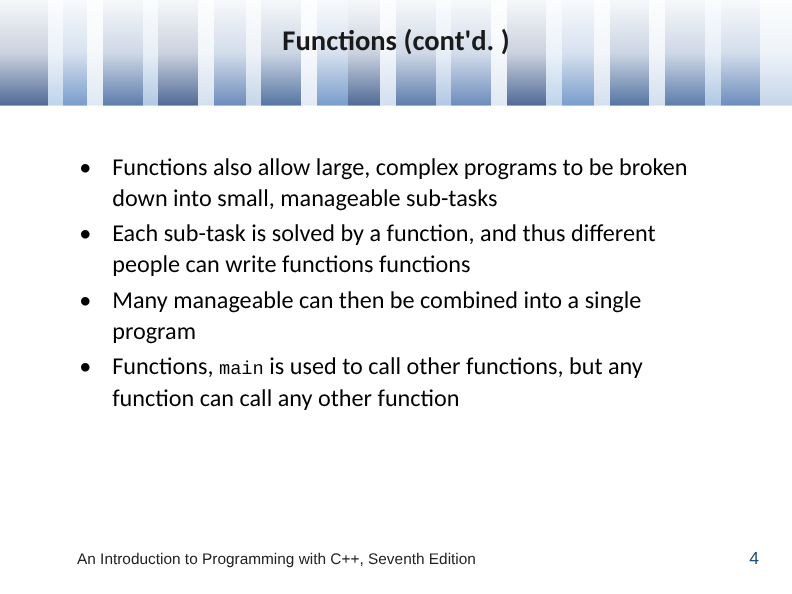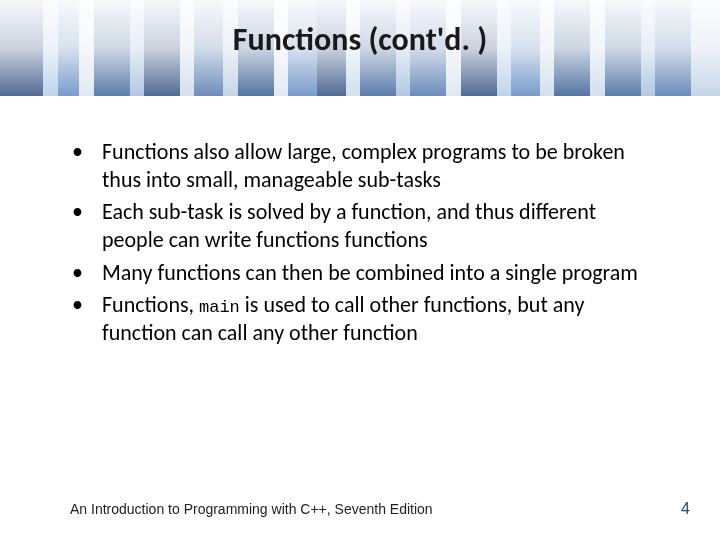--- a/index.html
+++ b/index.html
@@ -54,21 +54,21 @@
     width: 720px;
     height: 96px;
     background: linear-gradient(180deg, rgba(255,255,255,0.95) 0%, rgba(255,255,255,0.7) 50%, rgba(255,255,255,0.0) 100%);
   }
   .slide-title {
     position: absolute;
     top: 20px;
     left: 0;
     width: 720px;
     text-align: center;
-    font-size: 32px;
+    font-size: 26px;
     font-weight: 600;
     color: #1a1a1a;
     font-family: Candara, Calibri, "Segoe UI", sans-serif;
   }
   .content {
     position: absolute;
     top: 138px;
     left: 70px;
     width: 585px;
     color: #000;
@@ -112,31 +112,31 @@
 
 <div class="header-band"></div>
 <div class="header-fade"></div>
 
 <div class="slide-title">Functions (cont'd. )</div>
 
 <div class="content">
 
   <div class="bullet">
     <span class="dot">•</span>
-    <span class="txt">Functions also allow large, complex programs to be broken thus into small, manageable sub-tasks</span>
+    <span class="txt">Functions also allow large, complex programs to be broken down into small, manageable sub-tasks</span>
   </div>
 
   <div class="bullet">
     <span class="dot">•</span>
     <span class="txt">Each sub-task is solved by a function, and thus different people can write functions functions</span>
   </div>
 
   <div class="bullet">
     <span class="dot">•</span>
-    <span class="txt">Many functions can then be combined into a single program</span>
+    <span class="txt">Many manageable can then be combined into a single program</span>
   </div>
 
   <div class="bullet">
     <span class="dot">•</span>
     <span class="txt"><span>Functions, </span><span class="mono">main</span><span> is used to call other functions, but any function can call any other function</span></span>
   </div>
 
 </div>
 
 <div class="footer">

